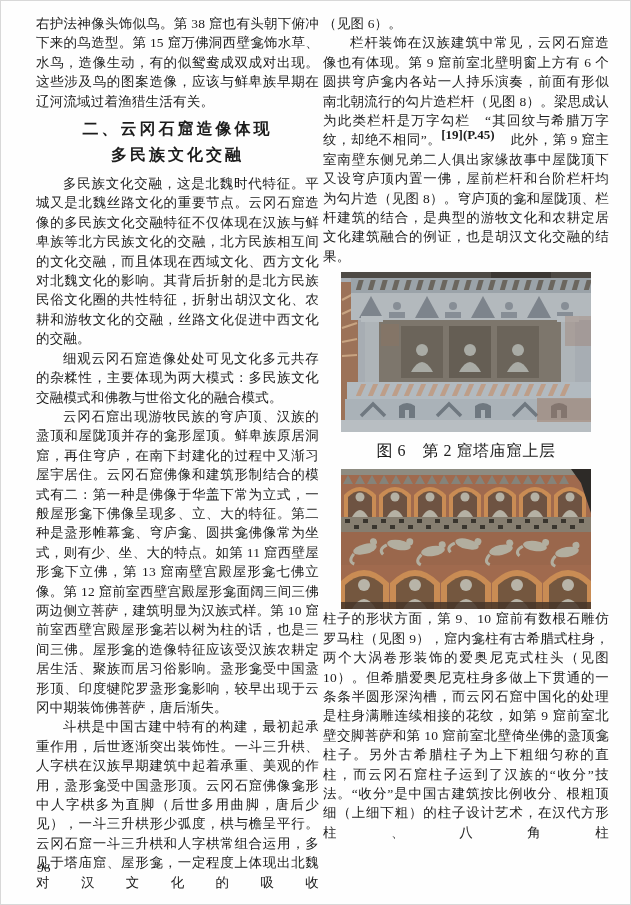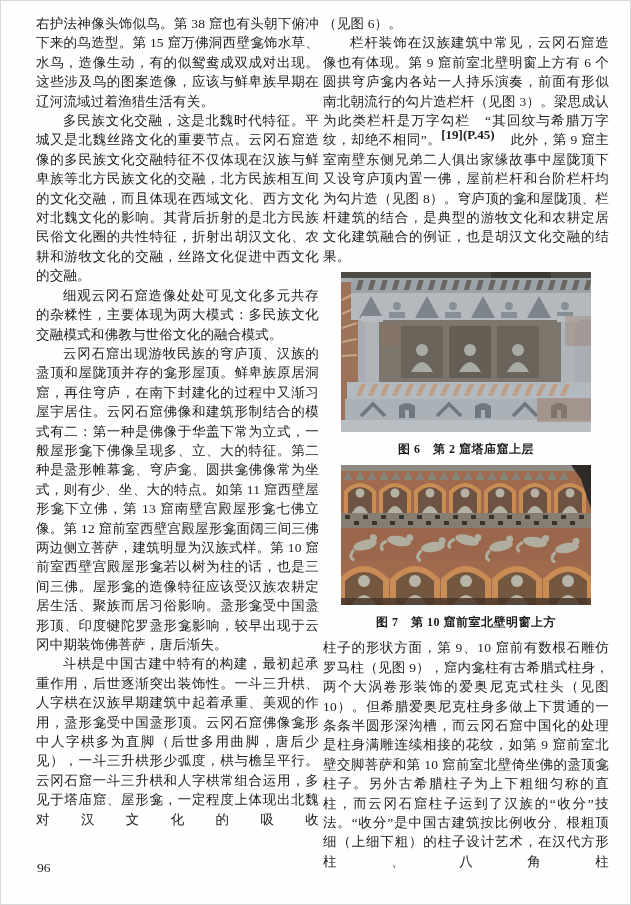--- a/index.html
+++ b/index.html
@@ -41,51 +41,55 @@
     line-height:0;
     letter-spacing:0;
     margin-right:16px;
     vertical-align:super;
   }
   figure { margin:6px 0 0 0; }
   .photo { width:250px; margin:0 auto; display:block; background:#9aa2a8; }
   .photo svg { display:block; }
   .caption {
     text-align:center;
-    font-weight:bold;
-    font-size:12px;
+    font-weight:normal;
+    font-size:16px;
     letter-spacing:0.5px;
     margin:9px 0 7px 0;
   }
   .page-number {
     position:absolute;
     left:36px; bottom:28px;
     font-size:13.5px;
     text-align:right;
   }
 </style>
 </head>
 <body>
 
 <div class="page">
 
   <div class="col col-left">
     <p class="body-text">右护法神像头饰似鸟。第 38 窟也有头朝下俯冲下来的鸟造型。第 15 窟万佛洞西壁龛饰水草、水鸟，造像生动，有的似鸳鸯成双成对出现。这些涉及鸟的图案造像，应该与鲜卑族早期在辽河流域过着渔猎生活有关。</p>
 
+    <div class="section-heading">
+      <div>二、云冈石窟造像体现</div>
+      <div>多民族文化交融</div>
+    </div>
 
     <p class="body-text indent">多民族文化交融，这是北魏时代特征。平城又是北魏丝路文化的重要节点。云冈石窟造像的多民族文化交融特征不仅体现在汉族与鲜卑族等北方民族文化的交融，北方民族相互间的文化交融，而且体现在西域文化、西方文化对北魏文化的影响。其背后折射的是北方民族民俗文化圈的共性特征，折射出胡汉文化、农耕和游牧文化的交融，丝路文化促进中西文化的交融。</p>
     <p class="body-text indent">细观云冈石窟造像处处可见文化多元共存的杂糅性，主要体现为两大模式：多民族文化交融模式和佛教与世俗文化的融合模式。</p>
     <p class="body-text indent">云冈石窟出现游牧民族的穹庐顶、汉族的盝顶和屋陇顶并存的龛形屋顶。鲜卑族原居洞窟，再住穹庐，在南下封建化的过程中又渐习屋宇居住。云冈石窟佛像和建筑形制结合的模式有二：第一种是佛像于华盖下常为立式，一般屋形龛下佛像呈现多、立、大的特征。第二种是盝形帷幕龛、穹庐龛、圆拱龛佛像常为坐式，则有少、坐、大的特点。如第 11 窟西壁屋形龛下立佛，第 13 窟南壁宫殿屋形龛七佛立像。第 12 窟前室西壁宫殿屋形龛面阔三间三佛两边侧立菩萨，建筑明显为汉族式样。第 10 窟前室西壁宫殿屋形龛若以树为柱的话，也是三间三佛。屋形龛的造像特征应该受汉族农耕定居生活、聚族而居习俗影响。盝形龛受中国盝形顶、印度犍陀罗盝形龛影响，较早出现于云冈中期装饰佛菩萨，唐后渐失。</p>
     <p class="body-text indent spread">斗栱是中国古建中特有的构建，最初起承重作用，后世逐渐突出装饰性。一斗三升栱、人字栱在汉族早期建筑中起着承重、美观的作用，盝形龛受中国盝形顶。云冈石窟佛像龛形中人字栱多为直脚（后世多用曲脚，唐后少见），一斗三升栱形少弧度，栱与檐呈平行。云冈石窟一斗三升栱和人字栱常组合运用，多见于塔庙窟、屋形龛，一定程度上体现出北魏对汉文化的吸收</p>
   </div>
 
   <div class="col col-right">
     <p class="body-text">（见图 6）。</p>
 
-    <p class="body-text indent"><span>栏杆装饰在汉族建筑中常见，云冈石窟造像也有体现。第 9 窟前室北壁明窗上方有 6 个圆拱穹庐龛内各站一人持乐演奏，前面有形似南北朝流行的勾片造栏杆（见图 3）。梁思成认为此类栏杆是万字勾栏　“其回纹与希腊万字纹，却绝不相同”。</span><sup class="ref">[19](P.45)</sup><span>此外，第 9 窟主室南壁东侧兄弟二人俱出家缘故事中屋陇顶下又设穹庐顶内置一佛，屋前栏杆和台阶栏杆均为勾片造（见图 8）。穹庐顶的龛和屋陇顶、栏杆建筑的结合，是典型的游牧文化和农耕定居文化建筑融合的例证，也是胡汉文化交融的结果。</span></p>
+    <p class="body-text indent"><span>栏杆装饰在汉族建筑中常见，云冈石窟造像也有体现。第 9 窟前室北壁明窗上方有 6 个圆拱穹庐龛内各站一人持乐演奏，前面有形似南北朝流行的勾片造栏杆（见图 8）。梁思成认为此类栏杆是万字勾栏　“其回纹与希腊万字纹，却绝不相同”。</span><sup class="ref">[19](P.45)</sup><span>此外，第 9 窟主室南壁东侧兄弟二人俱出家缘故事中屋陇顶下又设穹庐顶内置一佛，屋前栏杆和台阶栏杆均为勾片造（见图 8）。穹庐顶的龛和屋陇顶、栏杆建筑的结合，是典型的游牧文化和农耕定居文化建筑融合的例证，也是胡汉文化交融的结果。</span></p>
 
     <figure>
       <div class="photo">
         <svg width="250" height="160" viewBox="0 0 250 160" preserveAspectRatio="none">
           <defs>
             <g id="f6-buddha">
               <circle cx="0" cy="-8" r="6" fill="#a9aba5"></circle>
               <path d="M-11,14 Q0,-6 11,14 Z" fill="#a9aba5"></path>
             </g>
             <path id="f6-tri" d="M0,22 L12,0 L24,22 Z" fill="#7d848c"></path>
@@ -299,20 +303,19 @@
             <use href="#f7-lg-niche" x="49" y="96"></use>
           <use href="#f7-lg-niche" x="100" y="96"></use>
             <use href="#f7-lg-niche" x="151" y="96"></use>
           <use href="#f7-lg-niche" x="202" y="96"></use>
 
           <path d="M230,0 L250,0 L250,44 L240,14 Z" fill="#2d2a27"></path>
 
           <rect x="0" y="133" width="250" height="7" fill="#463529" opacity="0.85"></rect>
         </svg>
       </div>
-      <figcaption class="caption">图 7　第 10 窟前室北壁明窗上方</figcaption>
     </figure>
 
     <p class="body-text spread">柱子的形状方面，第 9、10 窟前有数根石雕仿罗马柱（见图 9），窟内龛柱有古希腊式柱身，两个大涡卷形装饰的爱奥尼克式柱头（见图 10）。但希腊爱奥尼克柱身多做上下贯通的一条条半圆形深沟槽，而云冈石窟中国化的处理是柱身满雕连续相接的花纹，如第 9 窟前室北壁交脚菩萨和第 10 窟前室北壁倚坐佛的盝顶龛柱子。另外古希腊柱子为上下粗细匀称的直柱，而云冈石窟柱子运到了汉族的“收分”技法。“收分”是中国古建筑按比例收分、根粗顶细（上细下粗）的柱子设计艺术，在汉代方形柱、八角柱</p>
   </div>
 
   <div class="page-number">96</div>
 </div>
 
 </body></html>

